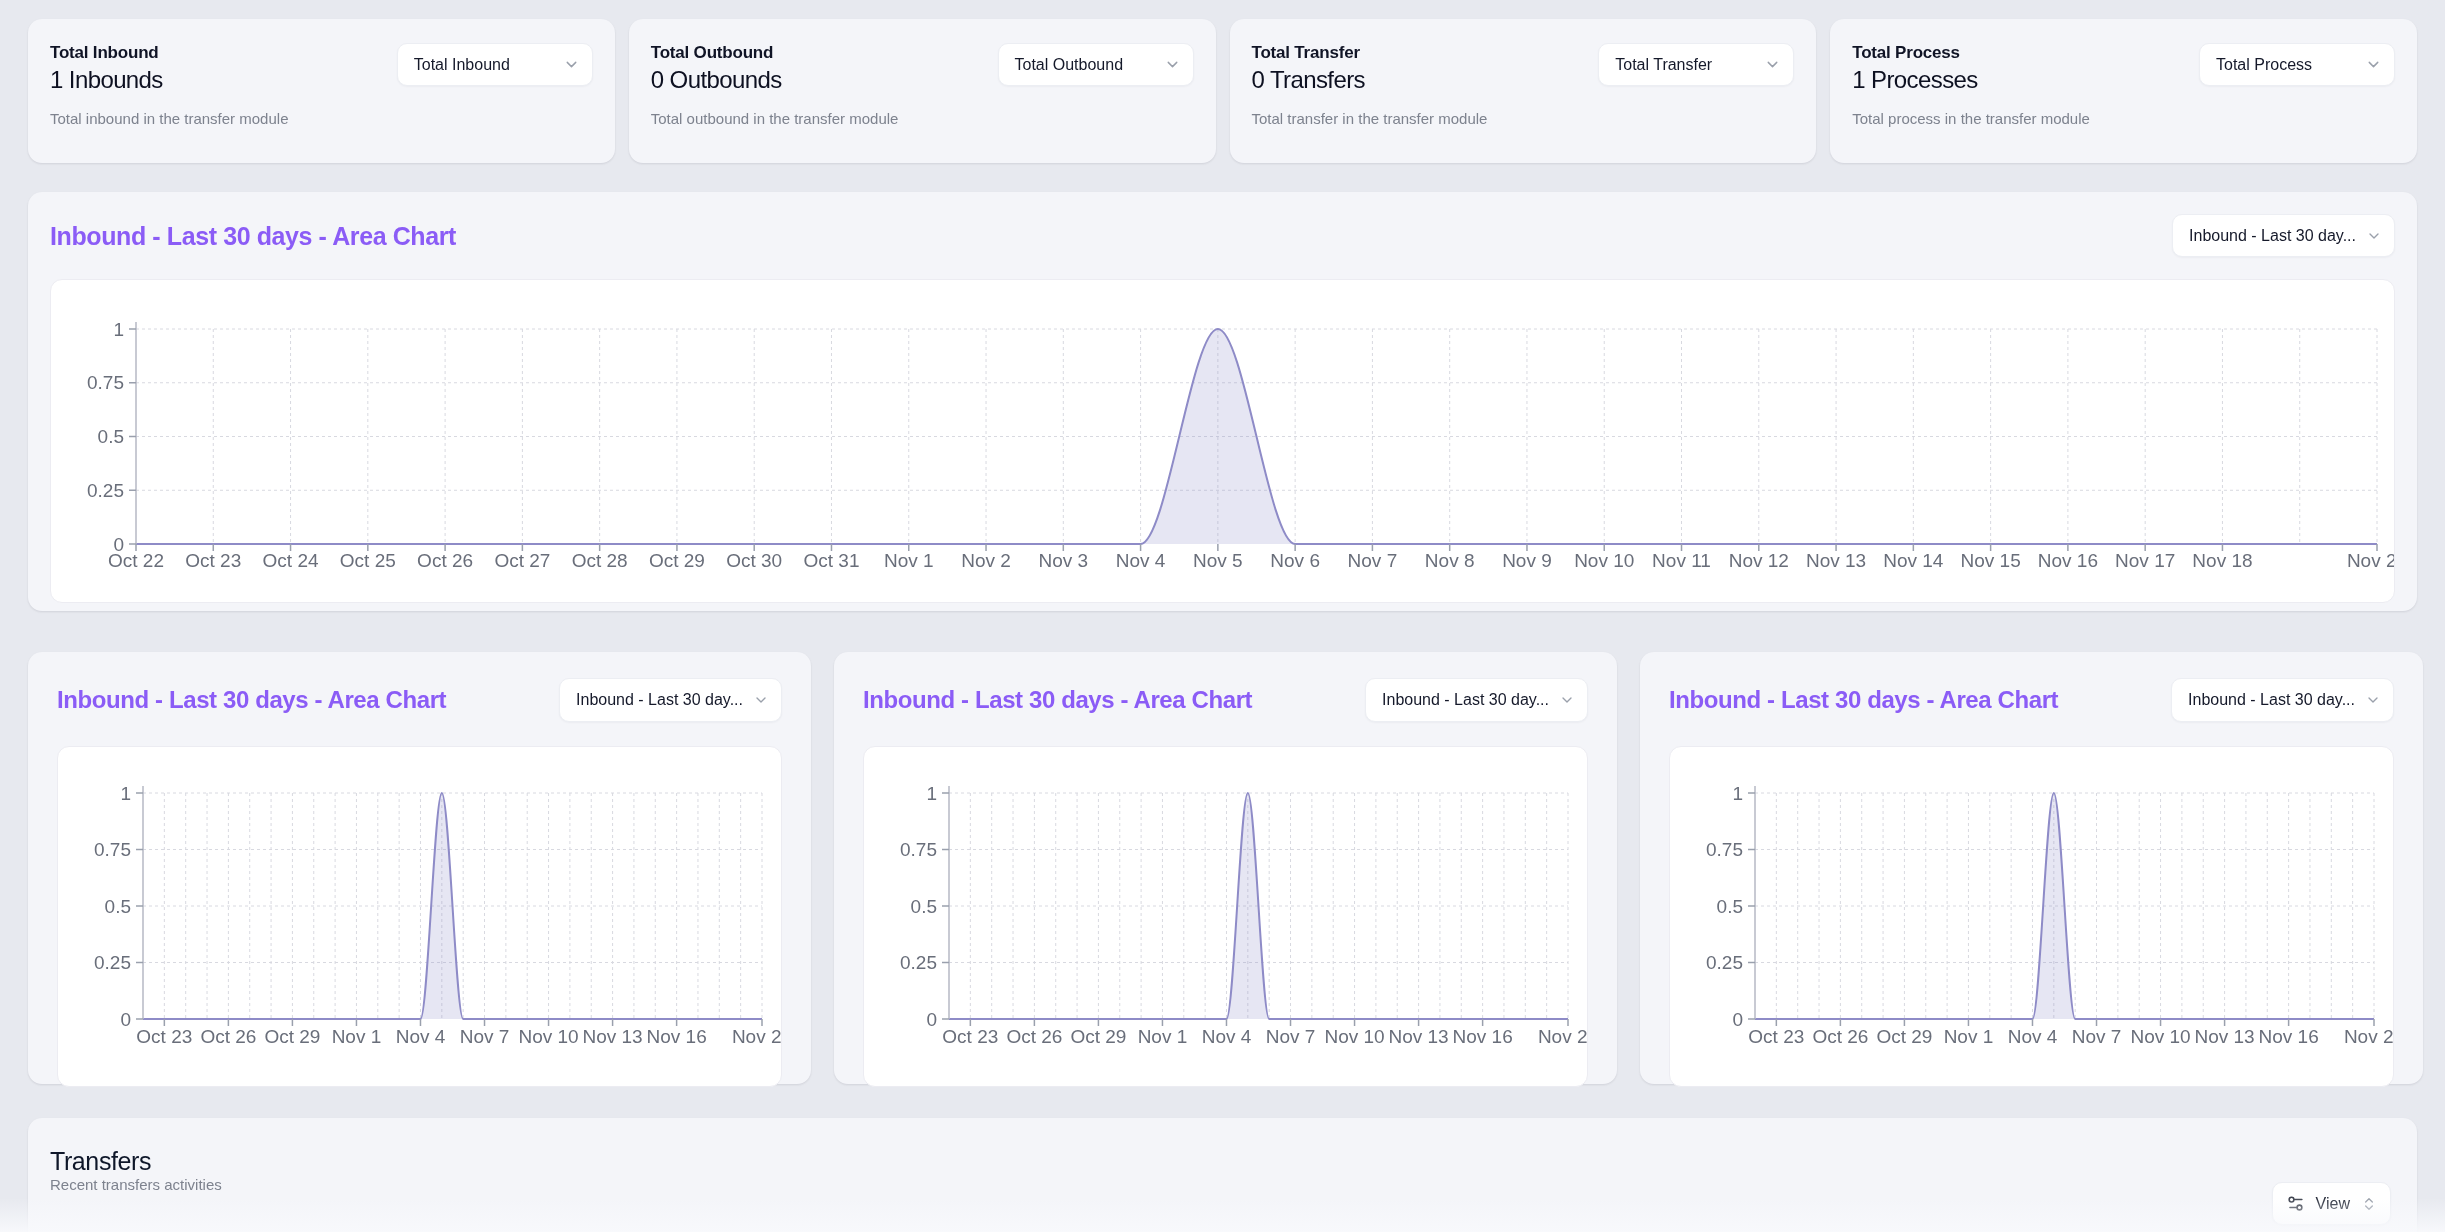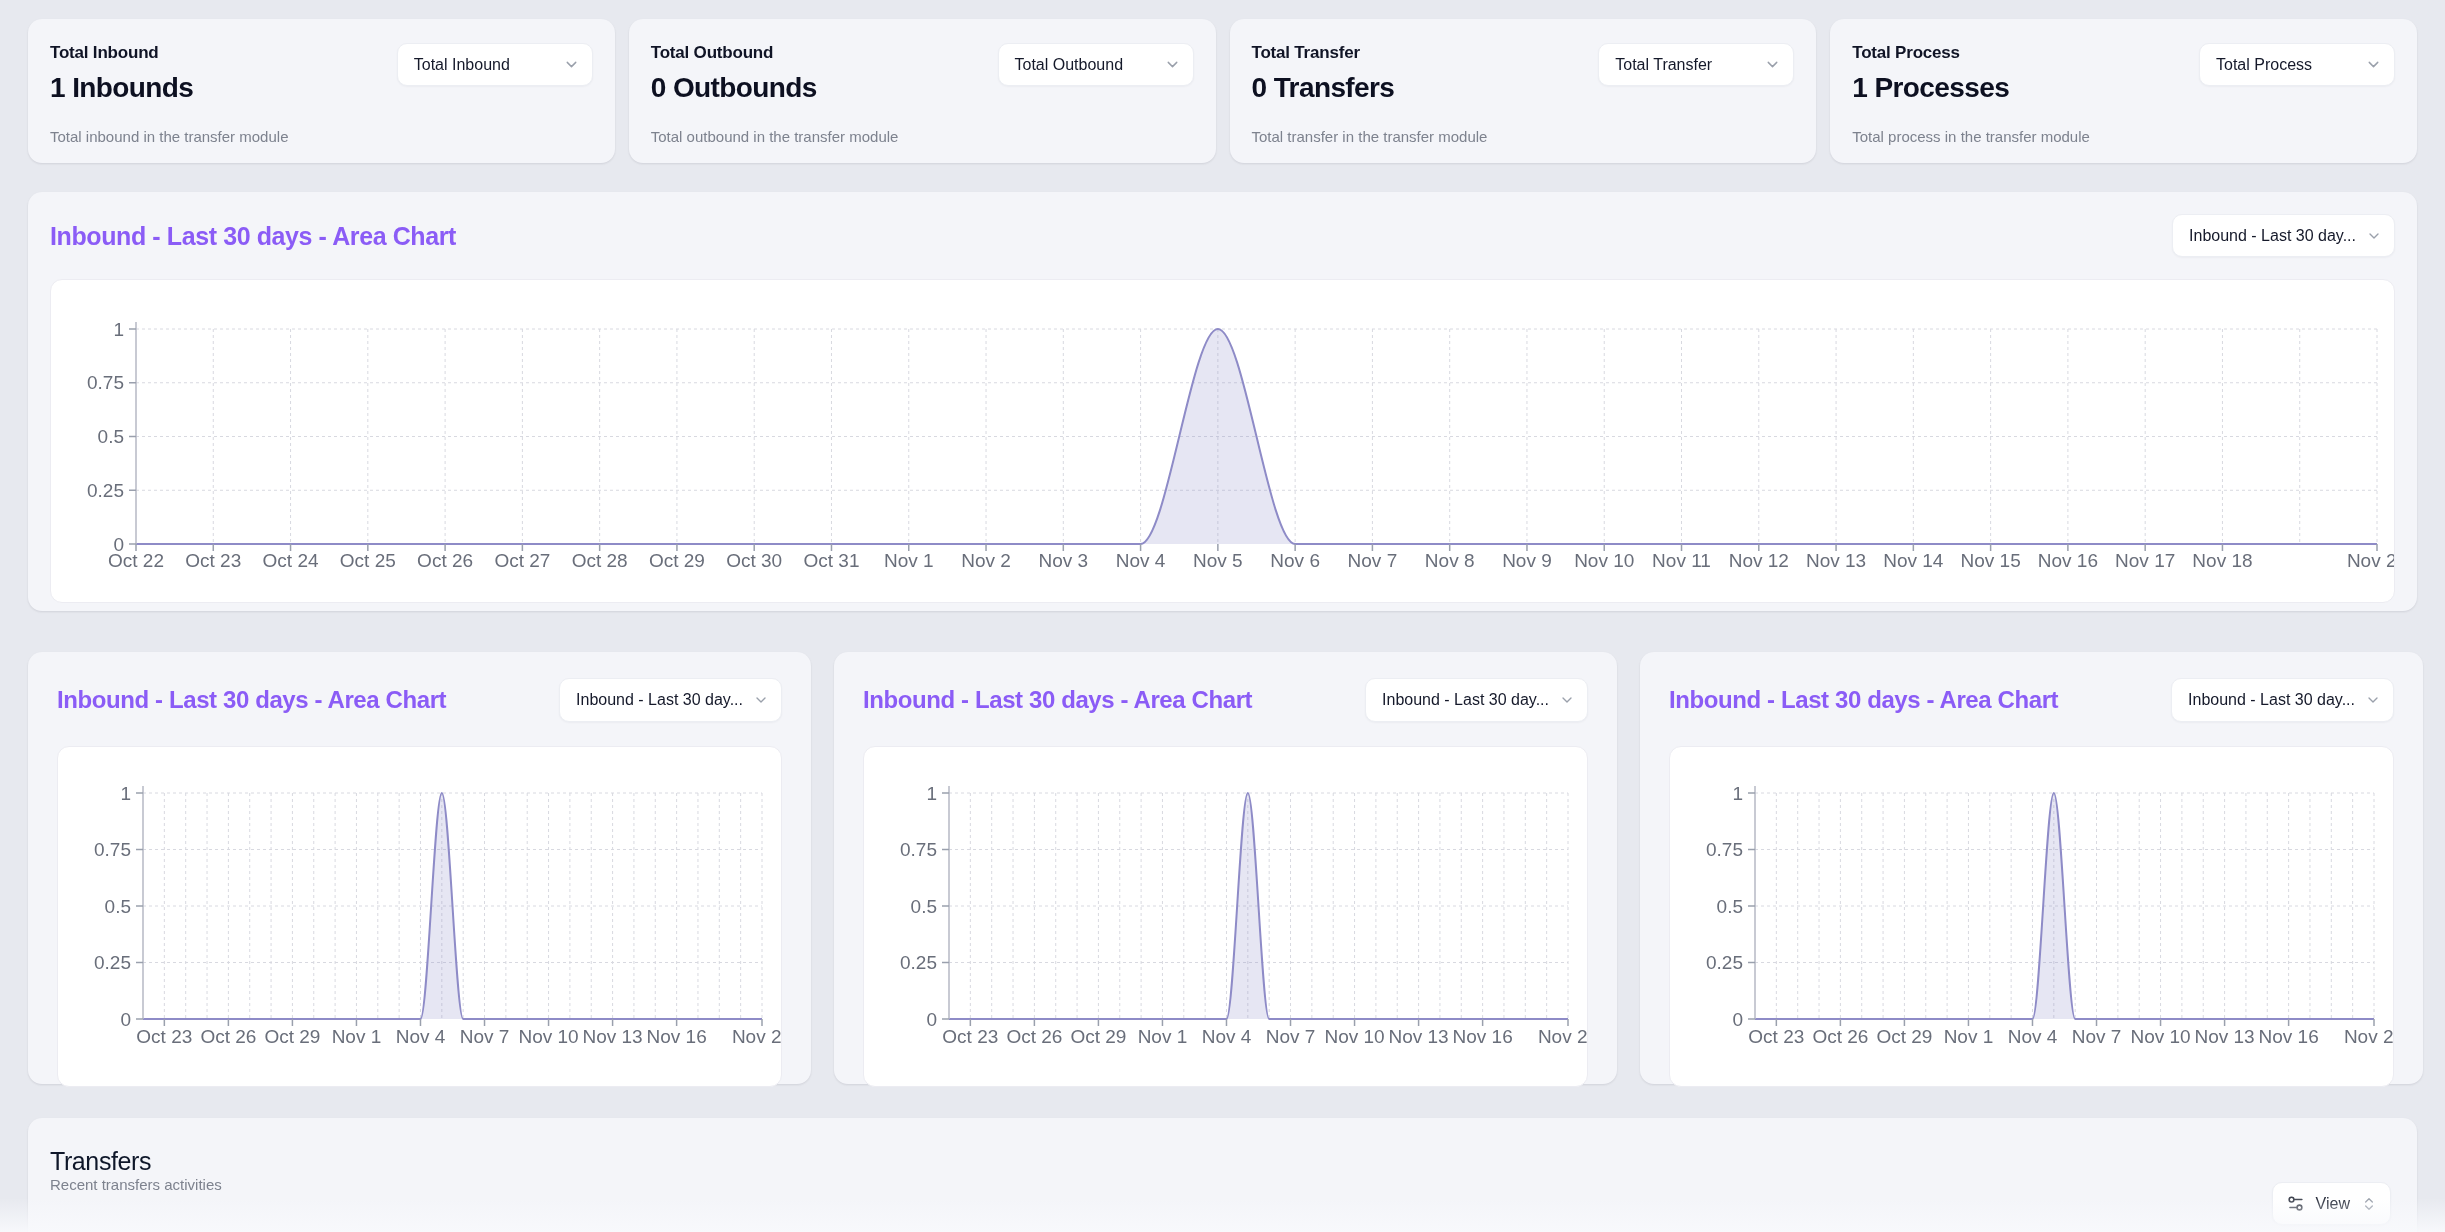--- a/index.html
+++ b/index.html
@@ -14,22 +14,22 @@
   .panel{
     background:#f4f5f9;border-radius:14px;
     box-shadow:0 1px 2px rgba(16,24,40,.05),0 1px 3px rgba(16,24,40,.05);
     box-sizing:border-box;
   }
   
   .stats-row{display:flex;gap:14px;margin-bottom:29px;}
   .stat-card{flex:1;height:144px;padding:24px 22px;display:flex;justify-content:space-between;align-items:flex-start;}
   .stat-info{display:flex;flex-direction:column;}
   .stat-label{font-size:17px;font-weight:700;letter-spacing:-.2px;color:#101426;line-height:20px;}
-  .stat-value{font-size:28px;font-weight:700;letter-spacing:-.6px;color:#0d1021;margin-top:10px;line-height:30px;}
-  .stat-desc{font-size:15px;color:#7d828e;margin-top:25px;line-height:18px;}
+  .stat-value{font-size:24px;font-weight:400;letter-spacing:-.6px;color:#0d1021;margin-top:2px;line-height:30px;}
+  .stat-desc{font-size:15px;color:#7d828e;margin-top:15px;line-height:18px;}
   
   .select{
     height:43px;min-width:196px;box-sizing:border-box;
     background:#ffffff;border:1px solid #eceef3;border-radius:10px;
     box-shadow:0 1px 2px rgba(16,24,40,.04);
     display:flex;align-items:center;justify-content:space-between;
     padding:0 12px 0 16px;cursor:pointer;
   }
   .select span{font-size:16px;color:#15192a;white-space:nowrap;}
   .select svg{flex:none;margin-left:10px;}

